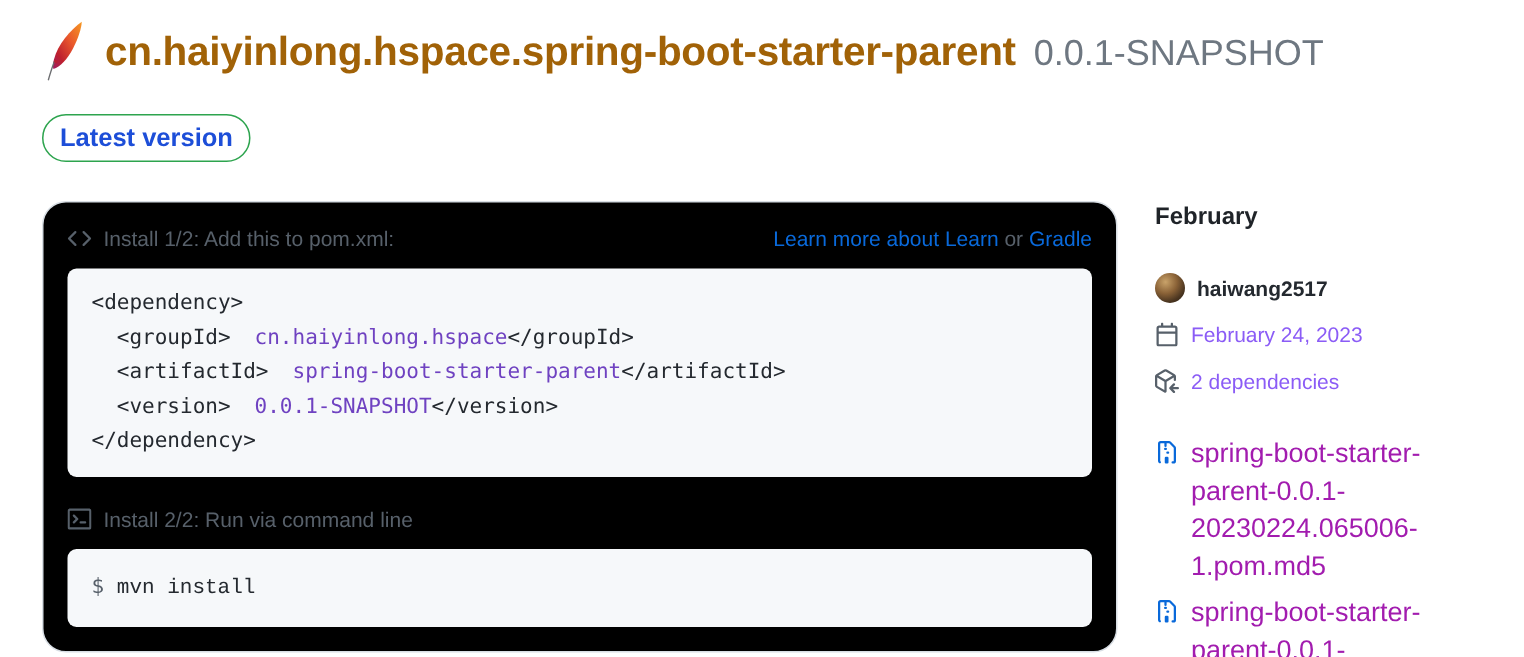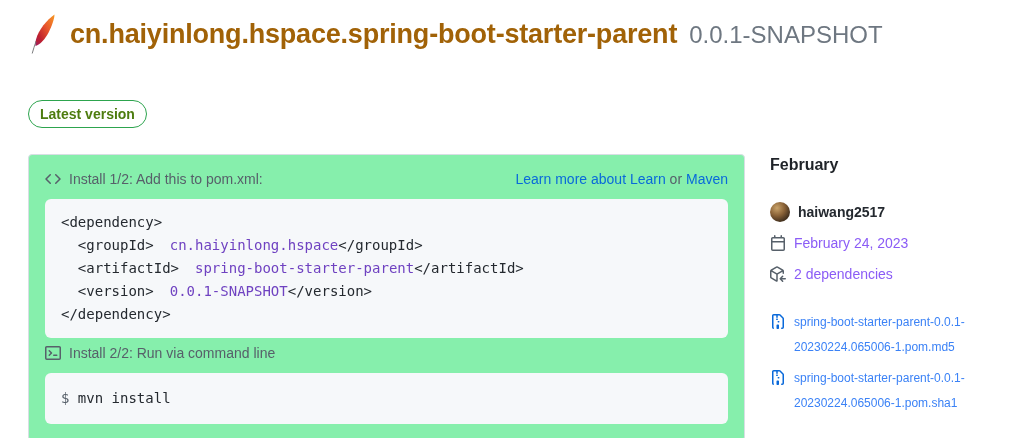--- a/index.html
+++ b/index.html
@@ -15,72 +15,72 @@
   
   .pkg-header { display: flex; align-items: center; gap: 14px; padding-left: 2px; }
   .pkg-header .feather { width: 26px; height: 40px; flex: 0 0 auto; }
   .pkg-title { font-size: 27px; font-weight: 700; color: #a16207; letter-spacing: -0.2px; }
   .pkg-version { font-size: 24px; font-weight: 400; color: #6e7781; margin-left: 12px; }
 
   
   .badge-row { margin-top: 22px; }
   .badge-latest {
     display: inline-block;
-    font-size: 14px; font-weight: 600; color: #4d7c0f;
+    font-size: 17px; font-weight: 600; color: #1d4ed8;
     border: 1px solid #2da44e; border-radius: 2em;
-    padding: 5px 11px; background: #ffffff; margin-top: 24px;
+    padding: 5px 11px; background: #ffffff;
   }
 
   
   .main { display: flex; margin-top: 26px; align-items: flex-start; }
   .install-card {
     width: 717px; flex: 0 0 auto;
-    border: 1px solid #d8dee4; border-radius: 4px;
-    padding: 16px; background: #86efac;
+    border: 1px solid #d8dee4; border-radius: 16px;
+    padding: 16px; background: #000000;
   }
   .card-head { display: flex; justify-content: space-between; align-items: center; }
   .step-label { display: flex; align-items: center; gap: 8px; color: #57606a; font-size: 14px; }
   .step-label svg { fill: #57606a; flex: 0 0 auto; }
   .learn-links { font-size: 14px; color: #57606a; }
   .learn-links a { color: #0969da; text-decoration: none; cursor: pointer; }
 
   .code-block {
     margin-top: 12px; background: #f6f8fa; border-radius: 6px;
     padding: 12px 16px;
     font-family: "DejaVu Sans Mono", "Liberation Mono", monospace;
     font-size: 14px; line-height: 23px;
     white-space: pre; overflow: hidden;
   }
   .tok-tag { color: #24292f; }
   .tok-val { color: #6f42c1; margin-left: 16px; }
   .tok-prompt { color: #57606a; }
-  .tok-cmd { color: #24292f; }
+  .tok-cmd { color: #24292f; font-family: Liberation Mono, monospace; }
   .cmd-block { padding: 14px 16px; }
-  .step2-row { margin-top: 7px; }
+  .step2-row { margin-top: 20px; }
 
   
   .sidebar { width: 226px; margin-left: 25px; padding-top: 2px; }
   .sidebar h2 { font-size: 16px; font-weight: 700; color: #1f2328; }
   .detail-rows { margin-top: 28px; }
   .detail-row { display: flex; align-items: center; gap: 8px; margin-bottom: 11px; min-height: 20px; }
   .detail-row svg { fill: #57606a; flex: 0 0 auto; }
   .owner-name { font-size: 14px; font-weight: 600; color: #24292f; text-decoration: none; cursor: pointer; }
   .detail-text { font-size: 14px; color: #8b5cf6; }
   .avatar {
     width: 20px; height: 20px; border-radius: 50%;
     background: radial-gradient(circle at 35% 30%, #c9a36a 0%, #8a6237 40%, #4a3категория0 70%, #241a10 100%);
     background: radial-gradient(circle at 35% 30%, #c9a36a 0%, #8a6237 40%, #4a3520 70%, #241a10 100%);
     flex: 0 0 auto;
   }
   .assets-section { margin-top: 26px; }
   .asset-list { margin-top: 14px; }
   .asset-item { display: flex; gap: 8px; margin-bottom: 6px; }
   .asset-item svg { fill: #0969da; flex: 0 0 auto; margin-top: 4px; }
   .asset-link {
-    font-size: 12px; line-height: 25px; color: #3b82f6;
+    font-size: 18px; line-height: 25px; color: #a21caf;
     text-decoration: none; cursor: pointer;
     overflow-wrap: break-word; word-break: break-word; max-width: 198px; display: inline-block;
   }
 </style>
 </head>
 <body>
 
 <div class="page">
 
   <div class="pkg-header">
@@ -110,21 +110,21 @@
 
     <div class="install-card">
       <div class="card-head">
         <div class="step-label">
           <svg width="16" height="16" viewBox="0 0 16 16" aria-hidden="true">
             <path d="m11.28 3.22 4.25 4.25a.75.75 0 0 1 0 1.06l-4.25 4.25a.749.749 0 0 1-1.275-.326.749.749 0 0 1 .215-.734L13.94 8l-3.72-3.72a.749.749 0 0 1 .326-1.275.749.749 0 0 1 .734.215Zm-6.56 0a.751.751 0 0 1 1.042.018.751.751 0 0 1 .018 1.042L2.06 8l3.72 3.72a.749.749 0 0 1-.326 1.275.749.749 0 0 1-.734-.215L.47 8.53a.75.75 0 0 1 0-1.06Z"></path>
           </svg>
           <span>Install 1/2: Add this to pom.xml:</span>
         </div>
         <div class="learn-links">
-          <a href="#">Learn more about Learn</a><span> or </span><a href="#">Maven</a>
+          <a href="#">Learn more about Learn</a><span> or </span><a href="#">Gradle</a>
         </div>
       </div>
 
       <div class="code-block" id="pom-code"><div><span class="tok-tag">&lt;dependency&gt;</span></div><div><span class="tok-tag">  &lt;groupId&gt;</span><span class="tok-val">cn.haiyinlong.hspace</span><span class="tok-tag">&lt;/groupId&gt;</span></div><div><span class="tok-tag">  &lt;artifactId&gt;</span><span class="tok-val">spring-boot-starter-parent</span><span class="tok-tag">&lt;/artifactId&gt;</span></div><div><span class="tok-tag">  &lt;version&gt;</span><span class="tok-val">0.0.1-SNAPSHOT</span><span class="tok-tag">&lt;/version&gt;</span></div><div><span class="tok-tag">&lt;/dependency&gt;</span></div></div>
 
       <div class="card-head step2-row">
         <div class="step-label">
           <svg width="16" height="16" viewBox="0 0 16 16" aria-hidden="true">
             <path d="M0 2.75C0 1.784.784 1 1.75 1h12.5c.966 0 1.75.784 1.75 1.75v10.5A1.75 1.75 0 0 1 14.25 15H1.75A1.75 1.75 0 0 1 0 13.25Zm1.75-.25a.25.25 0 0 0-.25.25v10.5c0 .138.112.25.25.25h12.5a.25.25 0 0 0 .25-.25V2.75a.25.25 0 0 0-.25-.25ZM7.25 8a.749.749 0 0 1-.22.53l-2.25 2.25a.749.749 0 0 1-1.275-.326.749.749 0 0 1 .215-.734L5.44 8 3.72 6.28a.749.749 0 0 1 .326-1.275.749.749 0 0 1 .734.215l2.25 2.25c.141.14.22.331.22.53Zm1.5 1.5h3a.75.75 0 0 1 0 1.5h-3a.75.75 0 0 1 0-1.5Z"></path>
           </svg>

